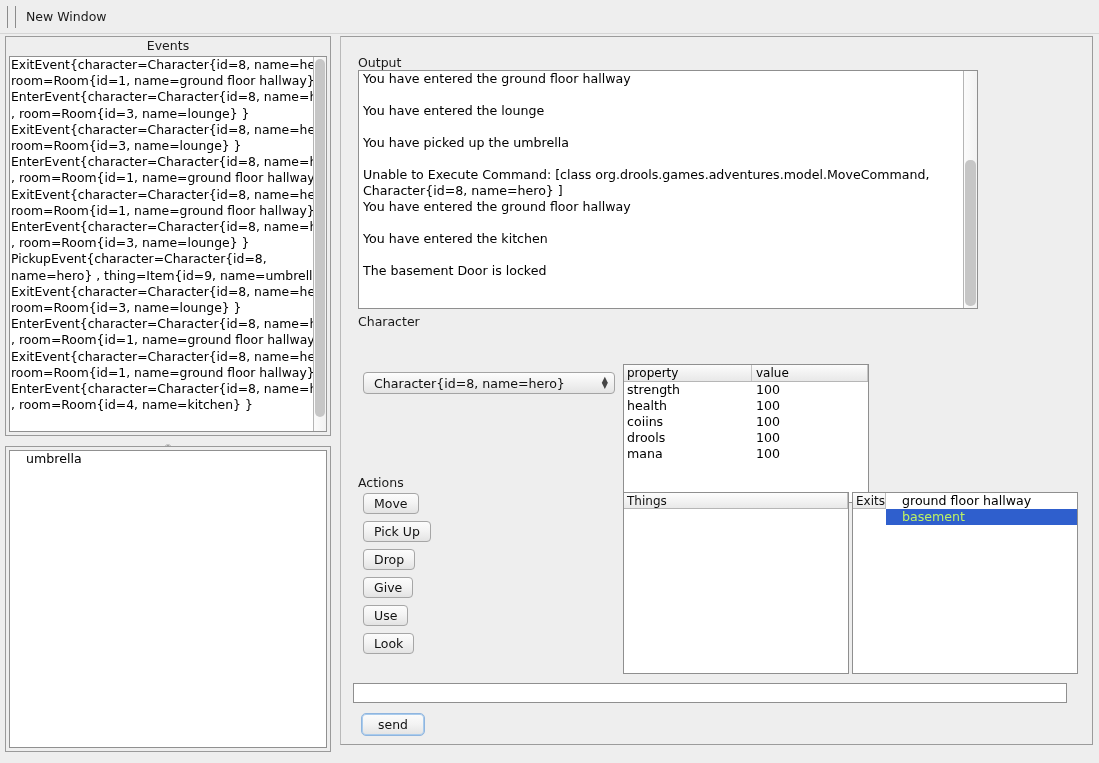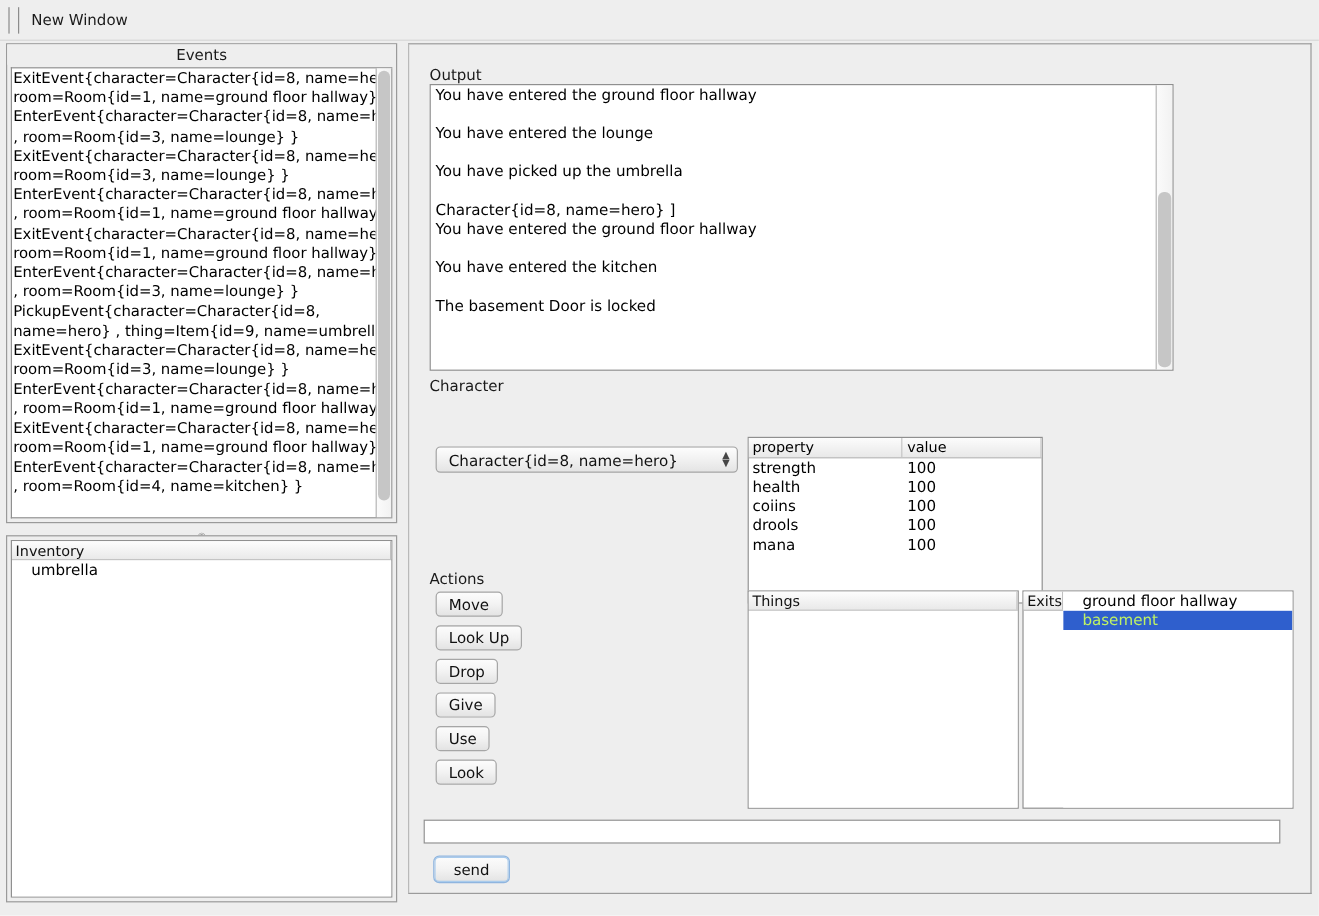--- a/index.html
+++ b/index.html
@@ -384,44 +384,41 @@
         </div>
       </div>
     </div>
 
     <div class="split-divider">
       <span class="knob">◉</span>
     </div>
 
     <div class="inventory-panel">
       <div class="inv-scroll">
-        <div class="list-header">
-          <span>Inventory</span>
-          <span class="col-sep"></span>
-        </div>
         <div class="list-body" id="inventory-list">
             <div class="row">umbrella</div>
           </div>
       </div>
     </div>
 
   </div>
 
   <div class="main-panel">
 
     <div class="section-label" style="left:17px; top:18px;">Output</div>
 
     <div class="output-box">
       <div class="output-text" id="output-text">
           <p>You have entered the ground floor hallway</p>
           <p class="blank"></p>
           <p>You have entered the lounge</p>
           <p class="blank"></p>
           <p>You have picked up the umbrella</p>
           <p class="blank"></p>
+          <p>Unable to Execute Command: [class org.drools.games.adventures.model.MoveCommand,</p>
           <p>Character{id=8, name=hero} ]</p>
           <p>You have entered the ground floor hallway</p>
           <p class="blank"></p>
           <p>You have entered the kitchen</p>
           <p class="blank"></p>
           <p>The  basement Door is locked</p>
         </div>
       <div class="vscroll-track" style="flex:0 0 13px;border-right:none;">
         <div class="vscroll-thumb" style="top:89px;height:146px;"></div>
       </div>
@@ -463,21 +460,21 @@
             <div class="c1">mana</div>
             <div class="c2">100</div>
           </div>
         </div>
     </div>
 
     <div class="section-label" style="left:17px; top:438px;">Actions</div>
 
     <div class="actions-wrap" id="actions-wrap">
         <button class="btn">Move</button>
-        <button class="btn">Look Up</button>
+        <button class="btn">Pick Up</button>
         <button class="btn">Drop</button>
         <button class="btn">Give</button>
         <button class="btn">Use</button>
         <button class="btn">Look</button>
       </div>
 
     <div class="things-box">
       <div class="list-header">
         <span>Things</span>
         <span class="col-sep"></span>

